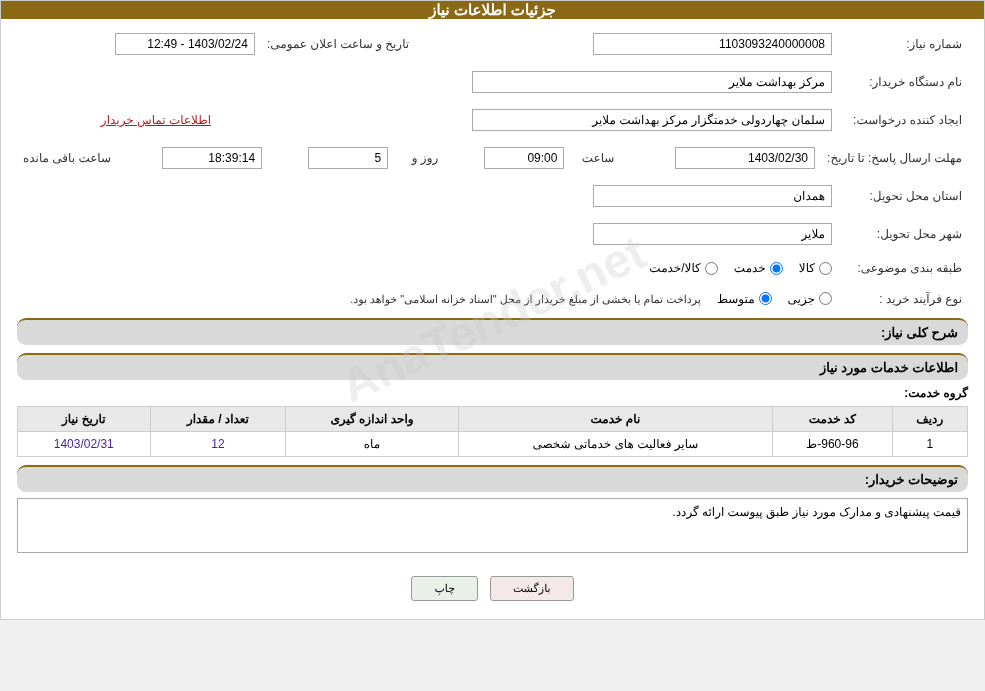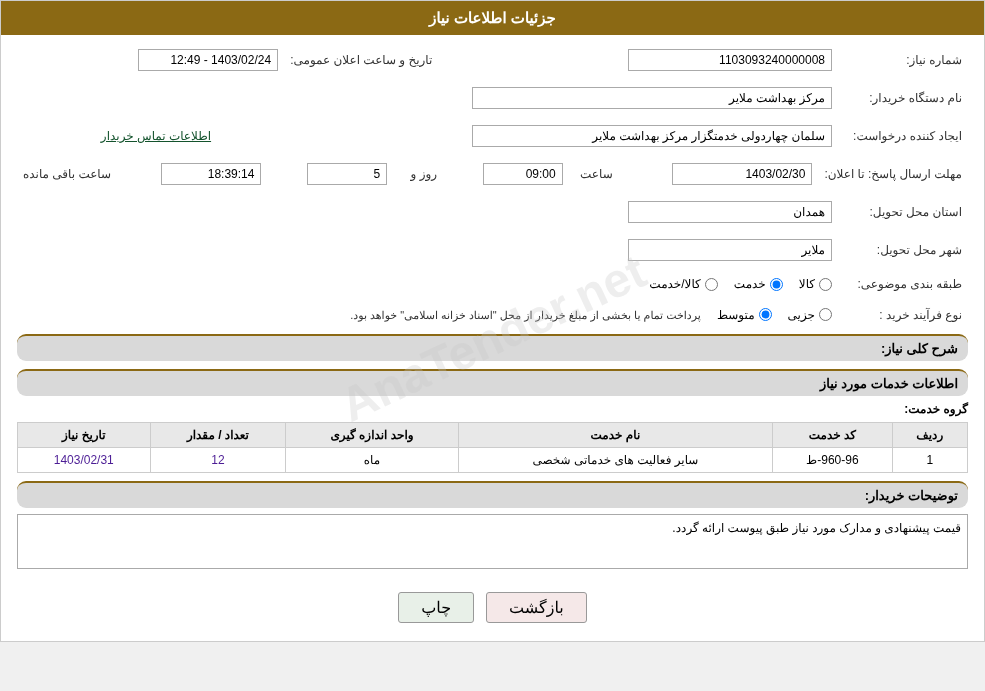--- a/index.html
+++ b/index.html
@@ -12,21 +12,21 @@
     .page-wrapper {
       max-width: 985px;
       margin: 0 auto;
       background: #fff;
       border: 1px solid #ccc;
     }
     .header-bar {
       background: #8B6914;
       color: #fff;
       text-align: center;
-      padding: 8px 16px;
+      padding: 0 16px;
       font-size: 15px;
       font-weight: bold;
     }
     .main-content {
       padding: 10px 16px;
     }
     
     .info-table {
       width: 100%;
       border-collapse: collapse;
@@ -48,24 +48,24 @@
     }
     .input-box {
       border: 1px solid #aaa;
       background: #fff;
       padding: 3px 6px;
       min-height: 22px;
       display: inline-block;
       text-align: right;
     }
     .input-wide { width: 360px; }
-    .input-medium { width: 204px; }
+    .input-medium { width: 239px; }
     .input-xsmall { width: 80px; }
     .input-date { width: 140px; }
-    .highlight-link { color: #14532d; text-decoration: underline; cursor: pointer; }
+    .highlight-link { color: #b91c1c; text-decoration: underline; cursor: pointer; }
     .section-title {
       background: #d9d9d9;
       padding: 5px 10px;
       font-weight: bold;
       font-size: 13px;
       margin: 8px 0 6px 0;
       border-top: 2px solid #8B6914;
       text-align: right;
       border-radius: 9px;
     }
@@ -121,21 +121,21 @@
       display: flex;
       justify-content: center;
       gap: 12px;
       padding: 12px 0 8px 0;
     }
     .btn {
       padding: 5px 22px;
       border: 1px solid #999;
       cursor: pointer;
       font-family: Tahoma, Arial, sans-serif;
-      font-size: 16px;
+      font-size: 11px;
       border-radius: 3px;
     }
     .btn-print { background: #e8f0e8; }
     .btn-back { background: #f5e8e8; }
     .watermark-container {
       position: relative;
     }
     .watermark {
       position: absolute;
       top: 50%;
@@ -198,21 +198,21 @@
         <td>
           <span class="highlight-link">اطلاعات تماس خریدار</span>
         </td>
       </tr>
     </tbody>
       </table>
 
     <table class="info-table">
       <tbody>
           <tr>
-        <td class="label-cell">مهلت ارسال پاسخ: تا اعلان:</td>
+        <td class="label-cell">مهلت ارسال پاسخ: تا تاریخ:</td>
         <td class="value-cell">
           <div class="input-box input-date">1403/02/30</div>
         </td>
         <td style="width:6px"></td>
         <td class="label-cell" style="width:50px;">ساعت</td>
         <td>
           <div class="input-box input-xsmall">09:00</div>
         </td>
         <td style="width:6px"></td>
         <td class="label-cell" style="width:50px;">روز و</td>

